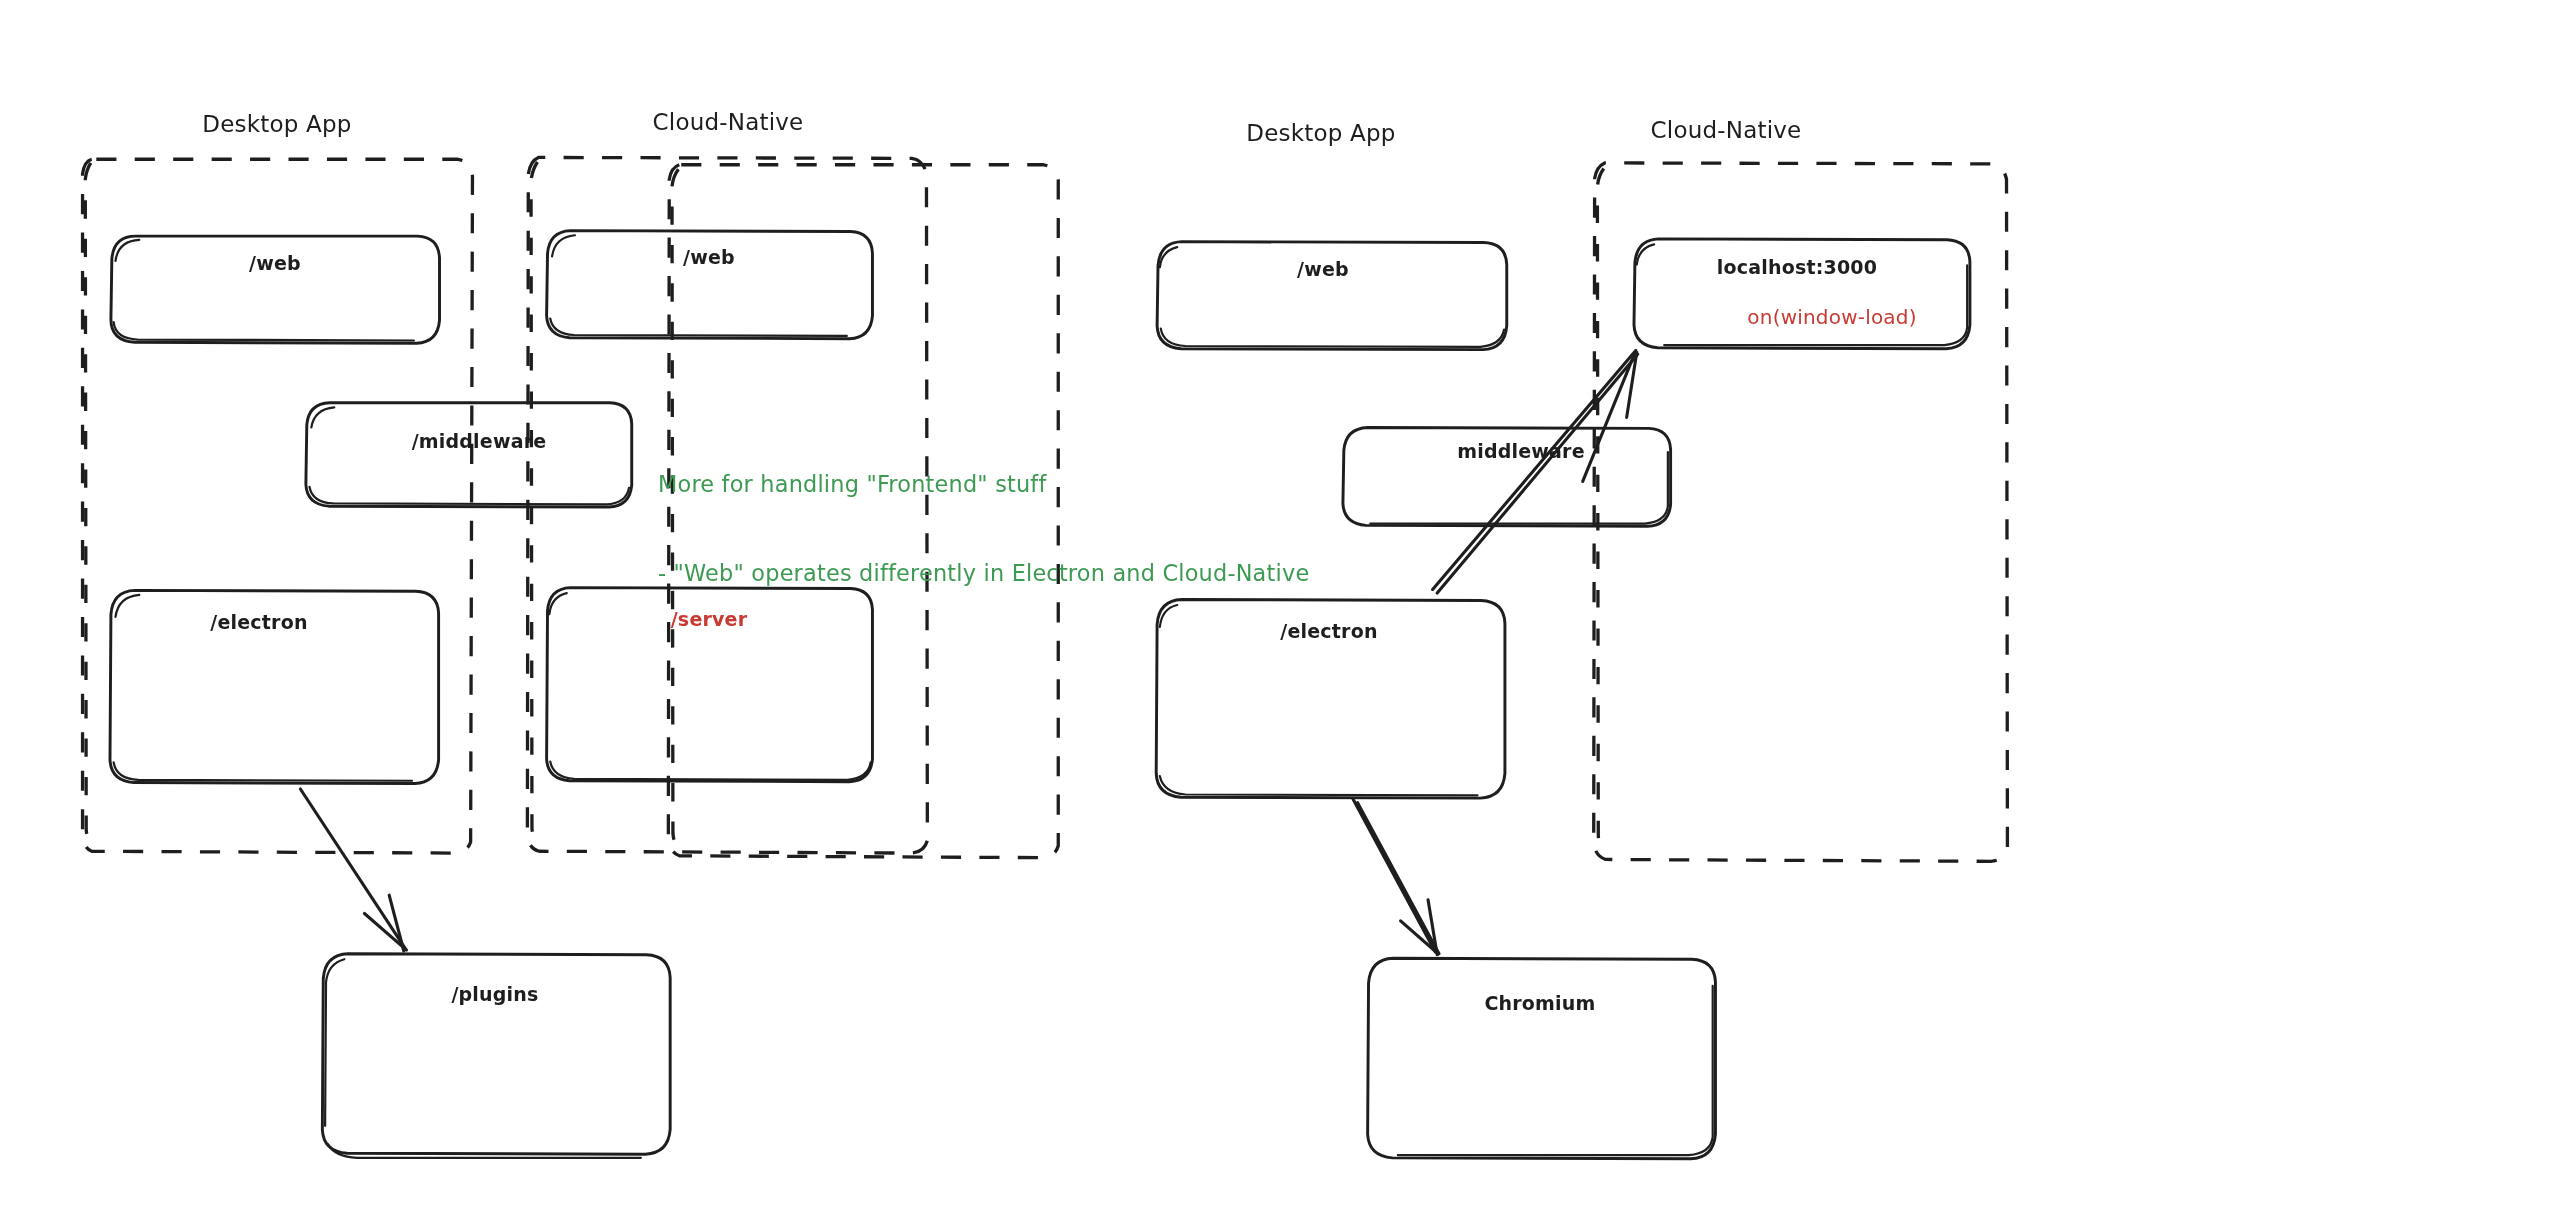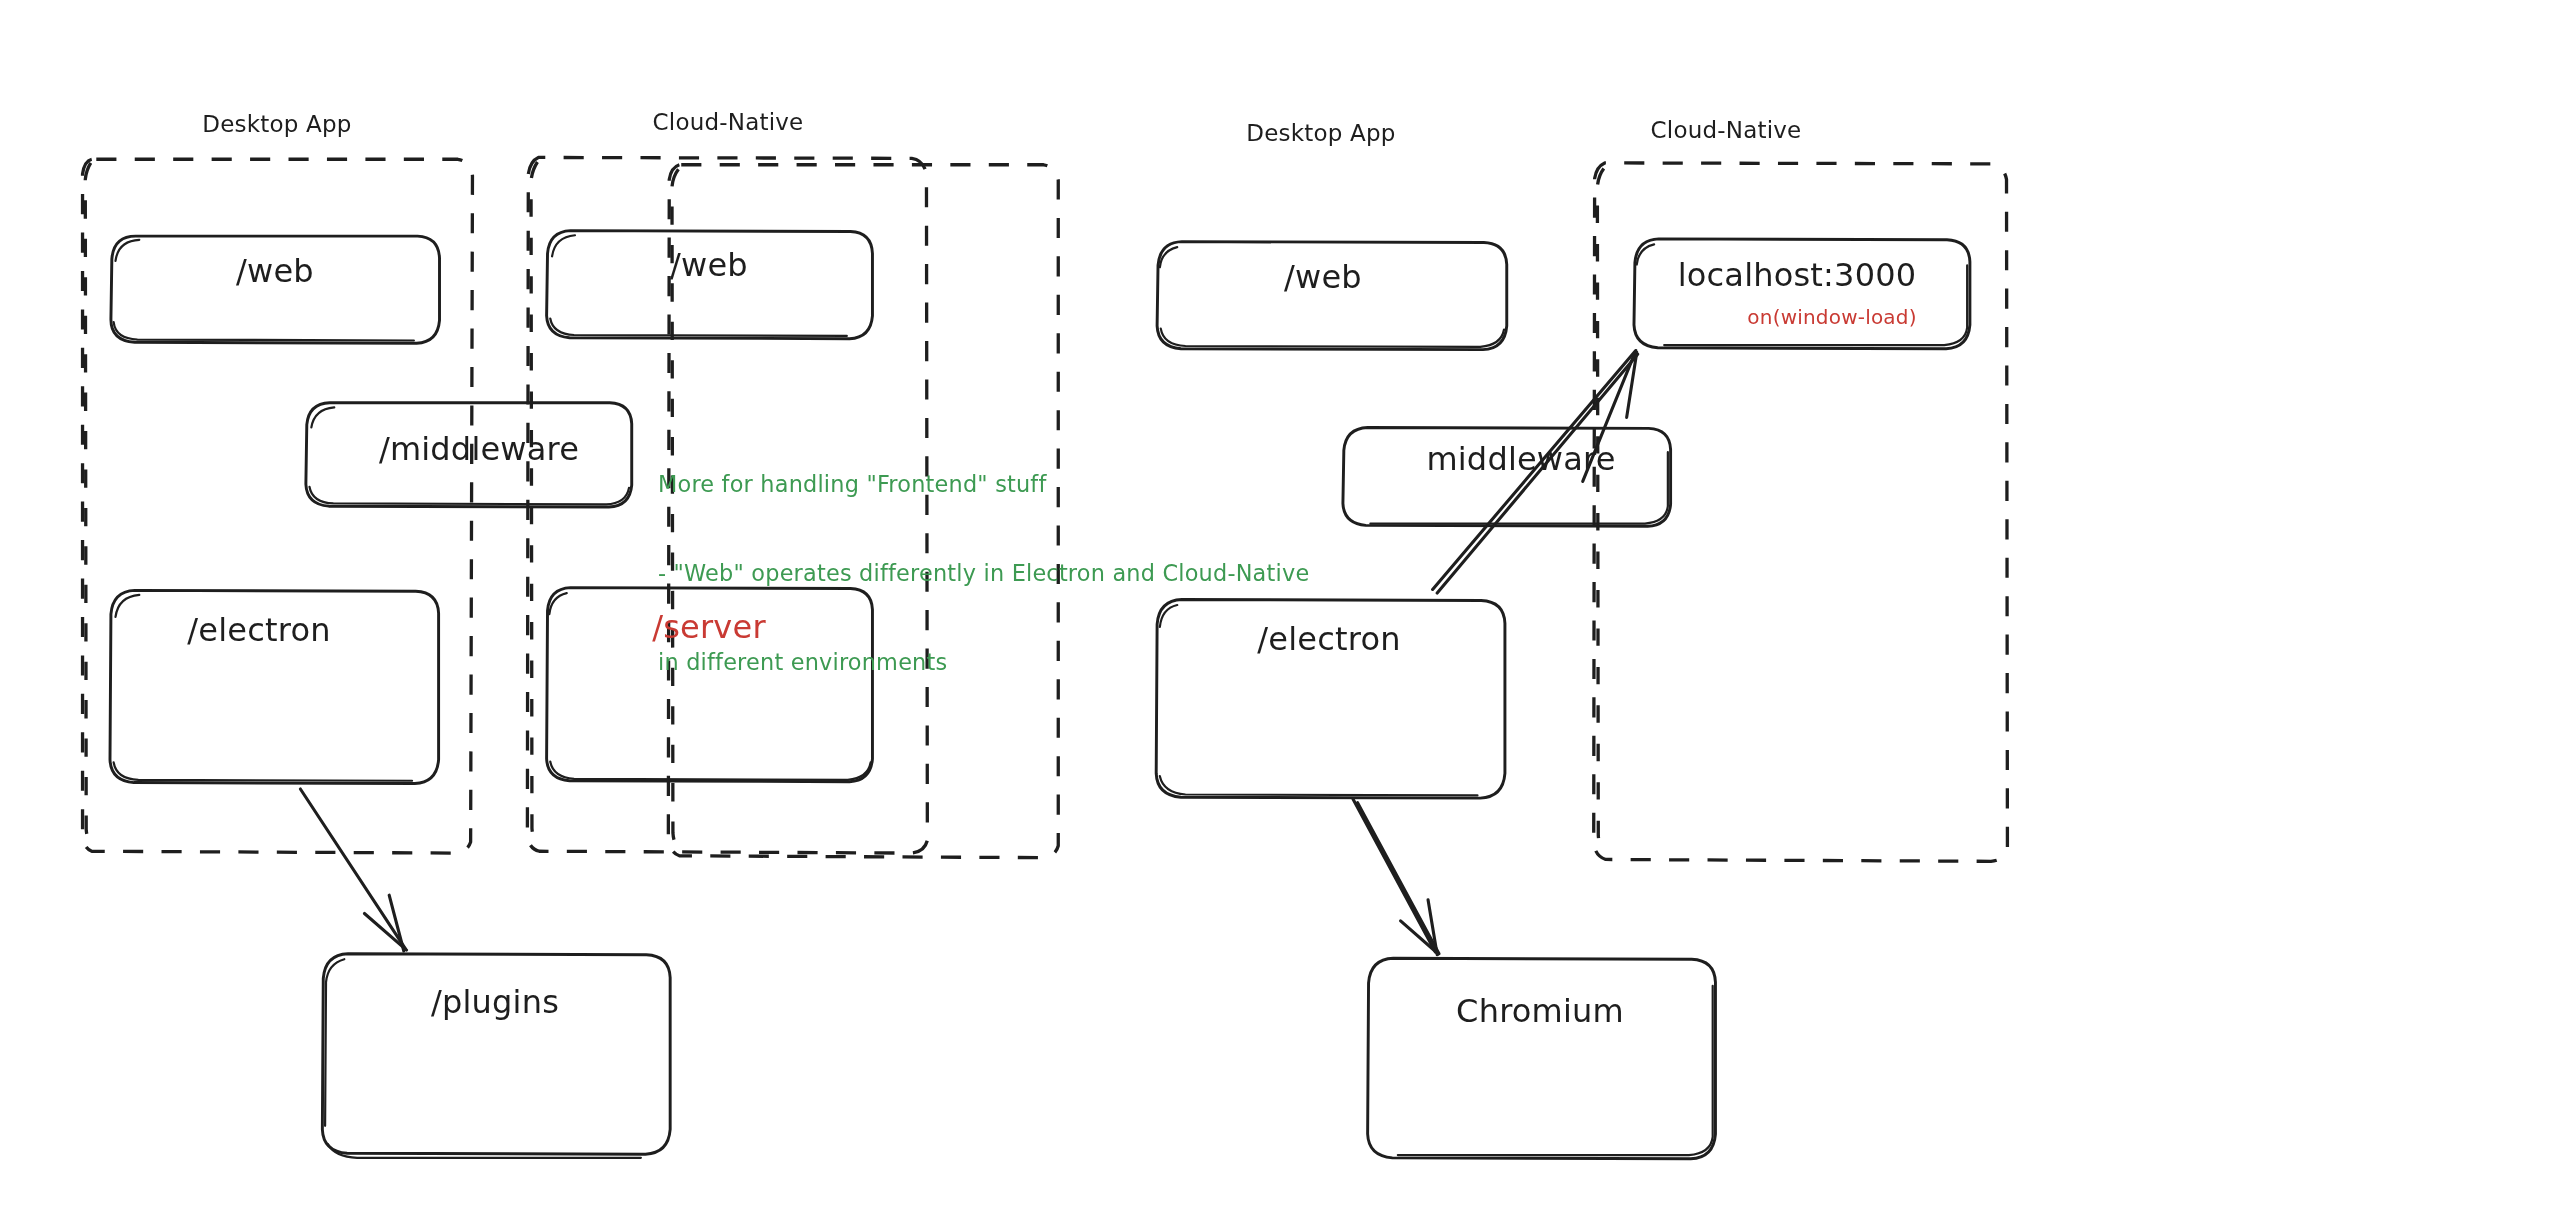--- a/index.html
+++ b/index.html
@@ -32,22 +32,23 @@
     white-space: pre;
     line-height: 1.28;
     letter-spacing: 0.2px;
   }
   .group-label {
     font-size: 23px;
     text-align: center;
     transform: translateX(-50%);
   }
   .node-label {
-    font-size: 32px;
+    font-size: 19px;
     transform: translateX(-50%);
+    font-weight: bold;
   }
   .node-sublabel {
     font-size: 20px;
     text-align: right;
     transform: translateX(-50%);
   }
   .note {
     font-size: 22.4px;
     line-height: 1.33;
   }
@@ -219,18 +220,17 @@
 
   <div class="txt node-label" style="left:1521px; top:439px;">middleware</div>
 
   <div class="txt node-label" style="left:1329px; top:619px;">/electron</div>
 
   <div class="txt node-label" style="left:1540px; top:991px;">Chromium</div>
 
   <div class="txt note note-green" style="left:658px; top:410px;">
     <div>More for handling "Frontend" stuff</div>
     <div>- "Web" operates differently in Electron and Cloud-Native</div>
-    <div>in different environments</div>
   </div>
 
 
 </div>
 
 
 </body></html>

